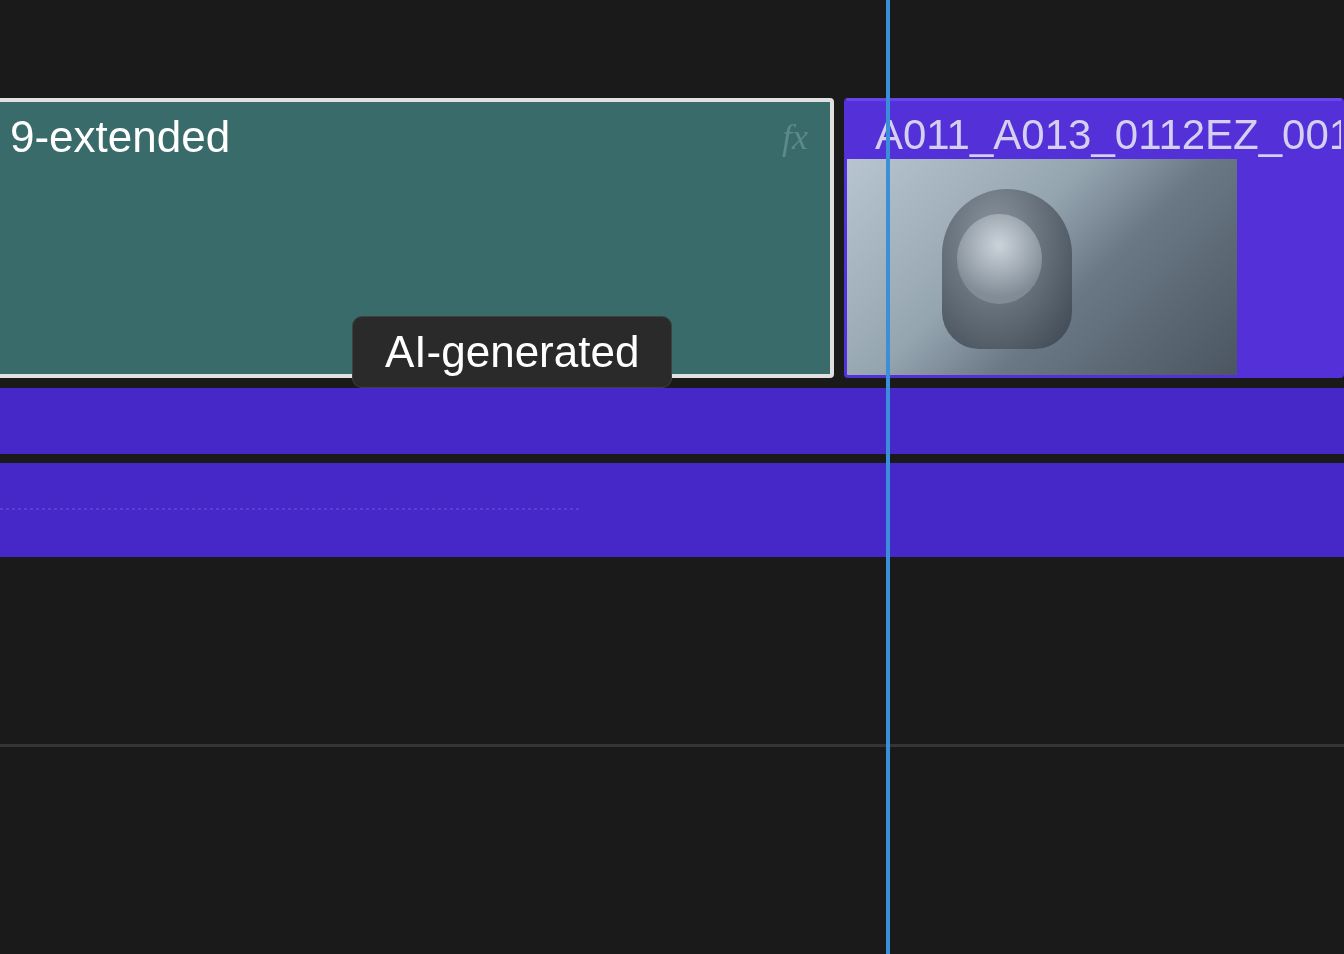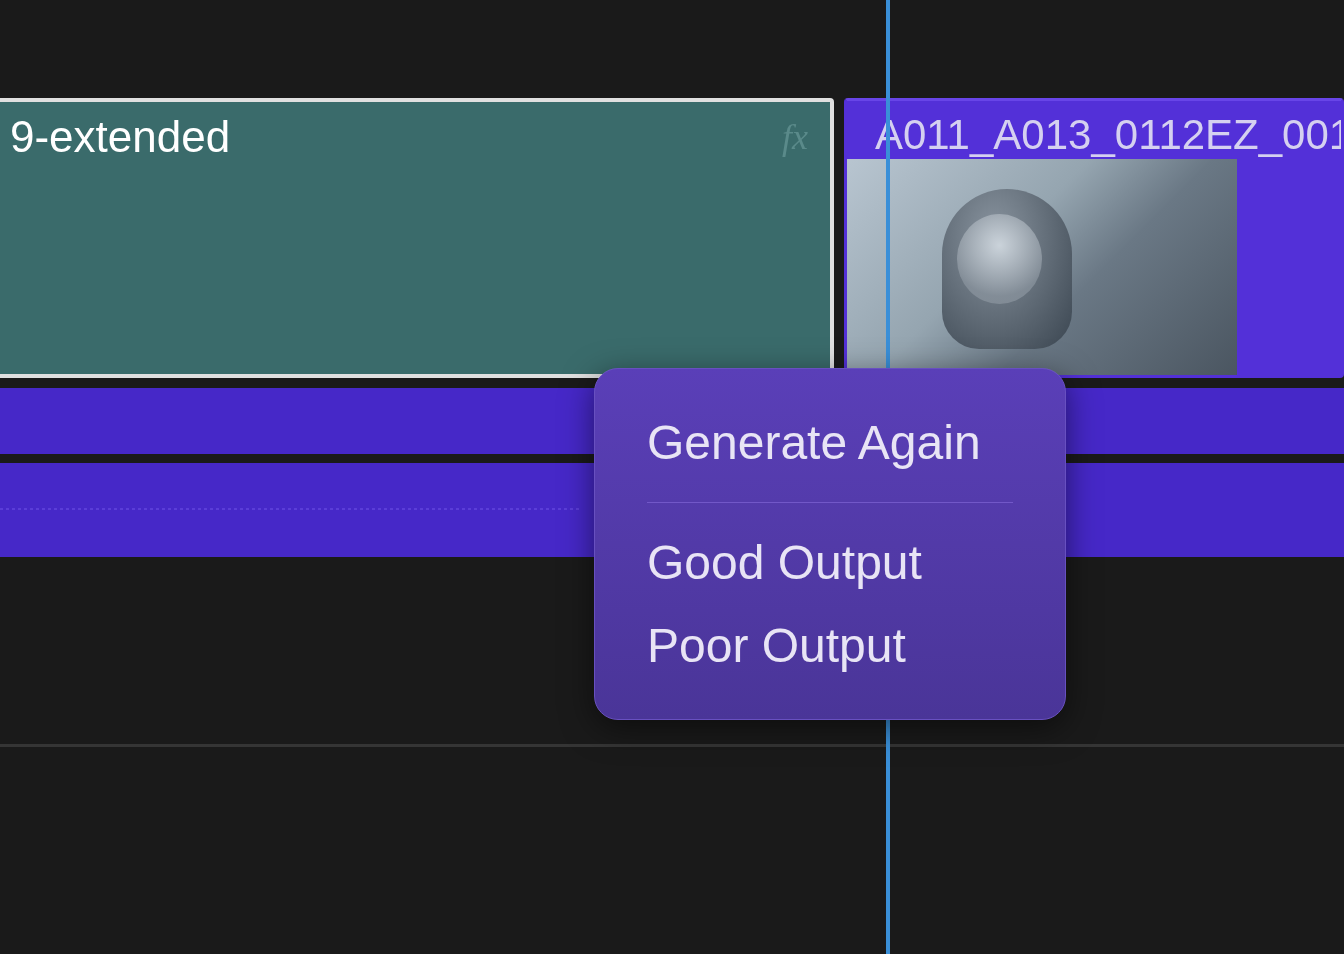--- a/index.html
+++ b/index.html
@@ -232,29 +232,26 @@
       <div class="fx-icon">fx</div>
     </div>
 
     <div class="clip-a011">
       <div class="clip-a011-label">A011_A013_0112EZ_001</div>
       <div class="thumbnail"></div>
     </div>
 
   </div>
 
+  <div class="tooltip-ai">
+    <span class="tooltip-ai-label">AI-generated</span>
+  </div>
 
   <div class="audio-track-1"></div>
 
   <div class="audio-track-2">
     <div class="audio-waveform"></div>
   </div>
 
   <div class="track-divider"></div>
 
-  <div class="context-menu">
-    <div class="menu-item">Generate Again</div>
-    <div class="menu-divider"></div>
-    <div class="menu-item">Good Output</div>
-    <div class="menu-item">Poor Output</div>
-  </div>
 
 </div>
 
 </body></html>

